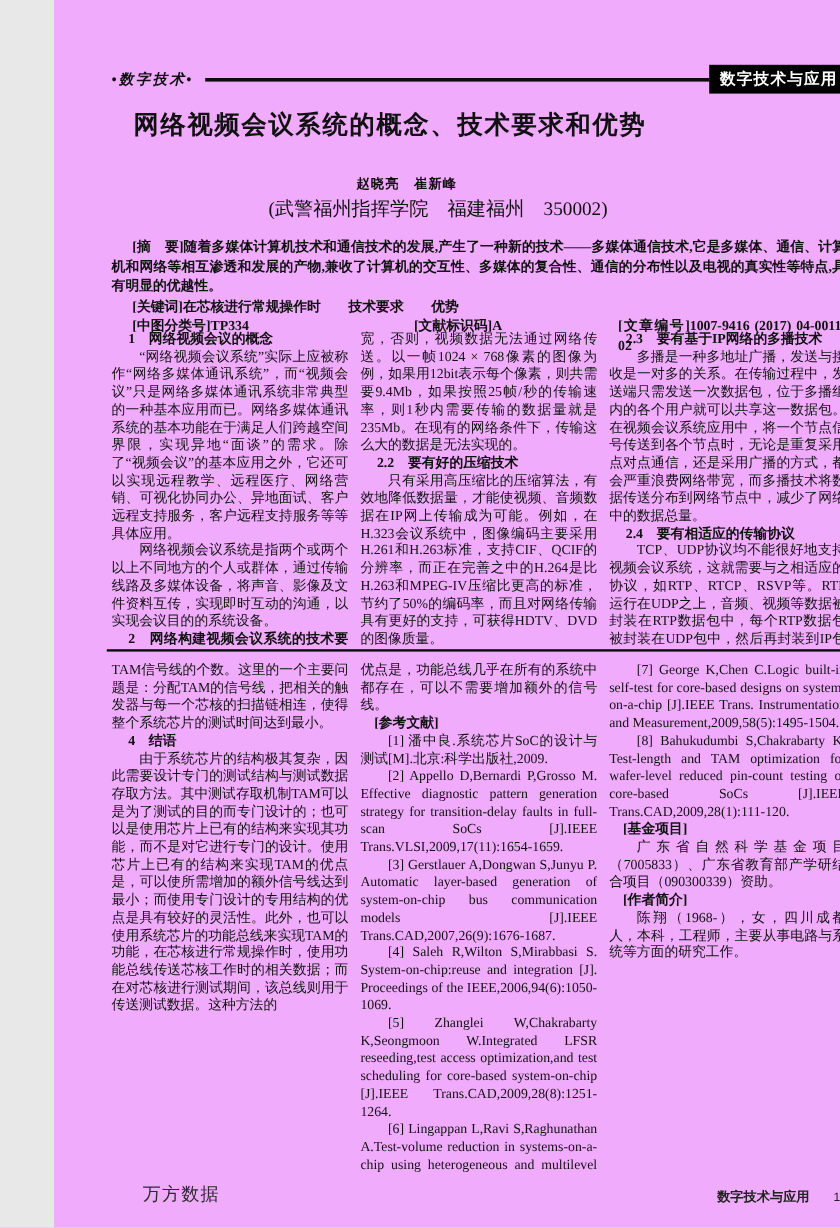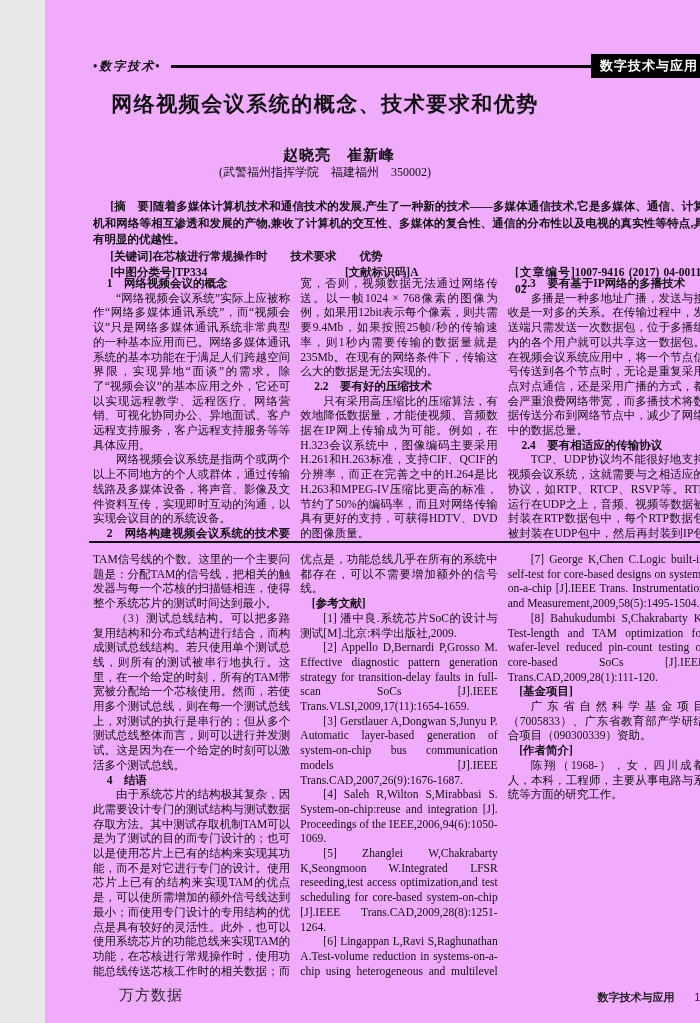--- a/index.html
+++ b/index.html
@@ -9,22 +9,22 @@
   
   .header{position:absolute;top:54px;left:48px;right:38px;display:flex;align-items:center;}
   .section-label{font-style:italic;font-weight:bold;font-size:12px;letter-spacing:2px;white-space:nowrap;}
   .header-rule{flex:1;height:3px;background:#0d0d0d;margin-left:10px;}
   .journal-badge{background:#000;color:#fff;font-family:"Liberation Sans","DejaVu Sans",sans-serif;
     font-weight:bold;font-size:13px;padding:3px 9px;letter-spacing:1px;white-space:nowrap;}
 
   .title{position:absolute;top:90px;left:0;width:560px;margin:0;text-align:center;
     font-size:21px;font-weight:bold;letter-spacing:1.5px;}
   .authors{position:absolute;top:146px;left:0;width:588px;text-align:center;
-    font-size:15px;font-weight:bold;letter-spacing:1px;}
-  .affiliation{position:absolute;top:164px;left:0;width:560px;text-align:center;font-size:12px;}
+    font-size:11px;font-weight:bold;letter-spacing:1px;}
+  .affiliation{position:absolute;top:164px;left:0;width:560px;text-align:center;font-size:16px;padding-left:40px;}
 
   
   .meta{position:absolute;top:198px;left:48px;right:40px;font-size:11.5px;font-weight:bold;
     line-height:16.5px;text-align:justify;}
   .meta p{margin:0;}
   .abstract{text-indent:1.5em;}
   .keywords{text-indent:1.5em;}
   .meta-row{display:flex;}
   .meta-clc{width:252px;text-indent:1.5em;}
   .meta-code{width:170px;}
@@ -95,21 +95,20 @@
       <p class="h">2.4　要有相适应的传输协议</p>
       <p class="p">TCP、UDP协议均不能很好地支持视频会议系统，这就需要与之相适应的协议，如RTP、RTCP、RSVP等。RTP运行在UDP之上，音频、视频等数据被封装在RTP数据包中，每个RTP数据包被封装在UDP包中，然后再封装到IP包中进行传输。在底</p>
     </div>
   </div>
 
   <div class="divider"></div>
 
   <div class="cols bottom-cols">
     <div class="col">
       <p class="p0">TAM信号线的个数。这里的一个主要问题是：分配TAM的信号线，把相关的触发器与每一个芯核的扫描链相连，使得整个系统芯片的测试时间达到最小。</p>
-      <p class="p">（3）测试总线结构。可以把多路复用结构和分布式结构进行结合，而构成测试总线结构。若只使用单个测试总线，则所有的测试被串行地执行。这里，在一个给定的时刻，所有的TAM带宽被分配给一个芯核使用。然而，若使用多个测试总线，则在每一个测试总线上，对测试的执行是串行的；但从多个测试总线整体而言，则可以进行并发测试。这是因为在一个给定的时刻可以激活多个测试总线。</p>
       <p class="h">4　结语</p>
       <p class="p">由于系统芯片的结构极其复杂，因此需要设计专门的测试结构与测试数据存取方法。其中测试存取机制TAM可以是为了测试的目的而专门设计的；也可以是使用芯片上已有的结构来实现其功能，而不是对它进行专门的设计。使用芯片上已有的结构来实现TAM的优点是，可以使所需增加的额外信号线达到最小；而使用专门设计的专用结构的优点是具有较好的灵活性。此外，也可以使用系统芯片的功能总线来实现TAM的功能，在芯核进行常规操作时，使用功能总线传送芯核工作时的相关数据；而在对芯核进行测试期间，该总线则用于传送测试数据。这种方法的</p>
     </div>
     <div class="col">
       <p class="p0">优点是，功能总线几乎在所有的系统中都存在，可以不需要增加额外的信号线。</p>
       <p class="hb">[参考文献]</p>
       <p class="p">[1] 潘中良.系统芯片SoC的设计与测试[M].北京:科学出版社,2009.</p>
       <p class="p">[2] Appello D,Bernardi P,Grosso M. Effective diagnostic pattern generation strategy for transition-delay faults in full-scan SoCs [J].IEEE Trans.VLSI,2009,17(11):1654-1659.</p>
       <p class="p">[3] Gerstlauer A,Dongwan S,Junyu P. Automatic layer-based generation of system-on-chip bus communication models [J].IEEE Trans.CAD,2007,26(9):1676-1687.</p>
       <p class="p">[4] Saleh R,Wilton S,Mirabbasi S. System-on-chip:reuse and integration [J]. Proceedings of the IEEE,2006,94(6):1050-1069.</p>

